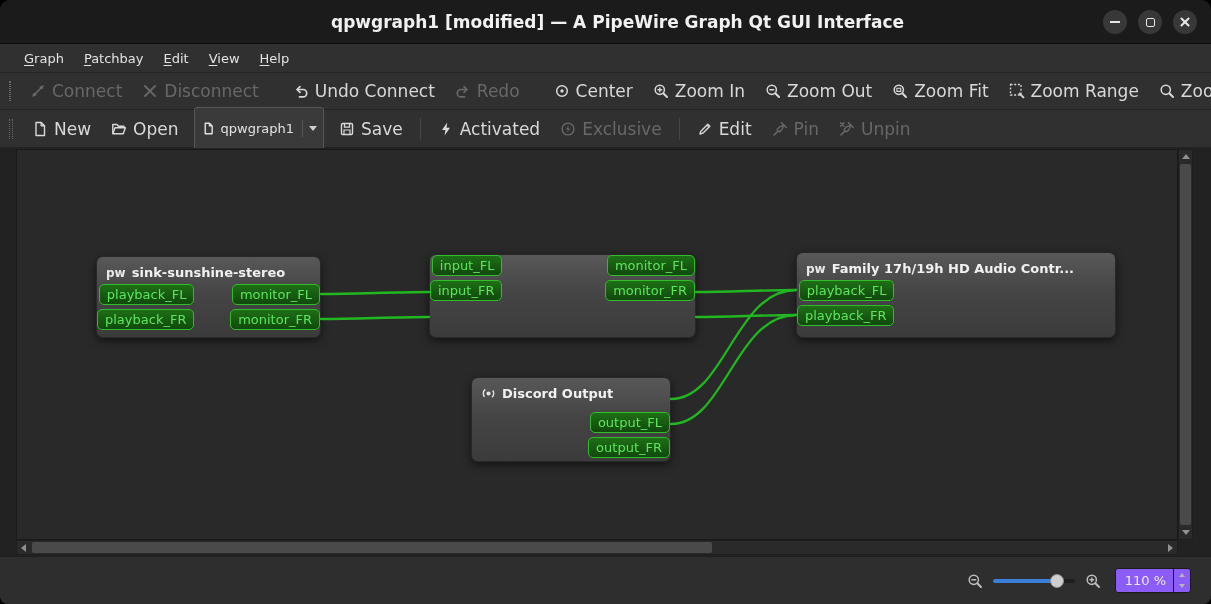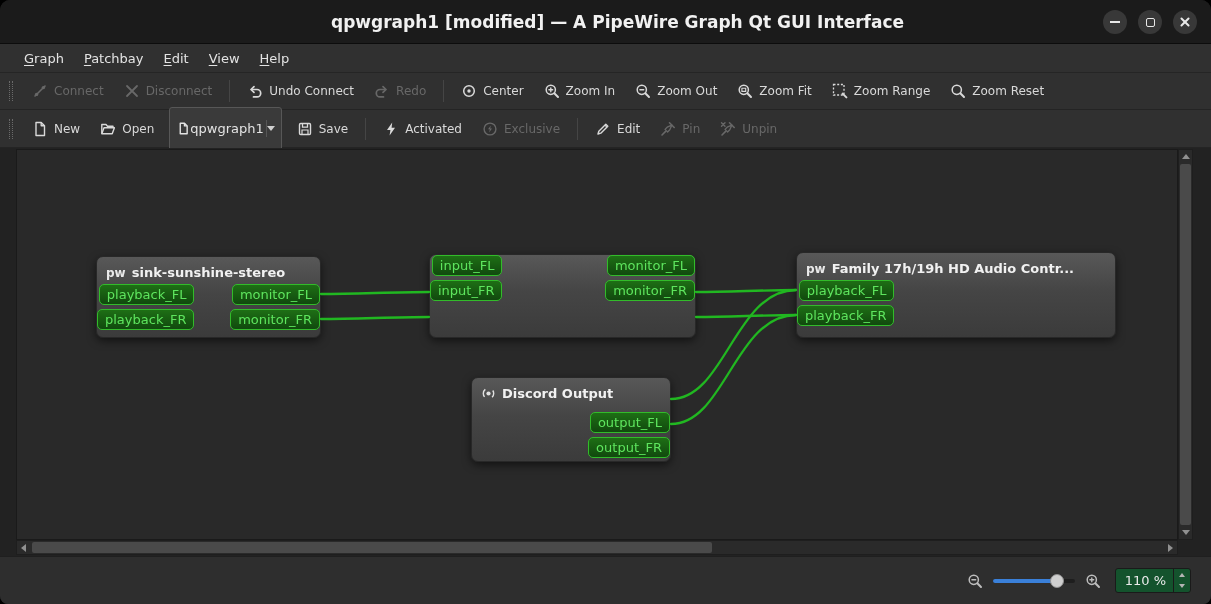--- a/index.html
+++ b/index.html
@@ -29,25 +29,25 @@
   .mn { text-decoration:underline; text-underline-offset:2px; }
 
   
   .toolbar { flex:none; background:#303030; border-bottom:1px solid #242424;
              display:flex; align-items:center; padding:0 6px; gap:2px; }
   .tb1 { height:37px; } .tb2 { height:38px; }
   .tb-handle { width:4px; height:20px; margin:0 8px 0 3px;
                border-left:1px dotted #6a6a6a; border-right:1px dotted #6a6a6a; }
   .tb-sep { width:1px; height:22px; background:#454545; margin:0 6px; }
   .tb-btn { display:flex; align-items:center; gap:6px; padding:5px 9px; border-radius:3px;
-            font-size:12px; color:#d9d9d9; white-space:nowrap; }
+            font-size:17px; color:#d9d9d9; white-space:nowrap; }
   .tb-btn.off { color:#686868; }
   .ic { width:16px; height:16px; flex:none; display:block; }
   .ic * { vector-effect:non-scaling-stroke; }
-  .combo { display:flex; align-items:center; height:44px; padding:0 6px 0 7px;
+  .combo { display:flex; align-items:center; gap:6px; height:44px; padding:0 6px 0 7px;
            background:#3a3a3a; border:1px solid #575757; border-radius:3px;
            font-size:13px; color:#e3e3e3; margin:0 4px; }
   .combo-div { width:1px; height:17px; background:#565656; margin-left:2px; }
   .tri-down-sm { width:0; height:0; border-left:4px solid transparent; border-right:4px solid transparent;
                  border-top:5px solid #cfcfcf; }
 
   
   .viewport { position:relative; flex:1; background:#222222; }
   .canvas { position:absolute; left:16px; top:1px; right:33px; bottom:16px;
             background:#292929; border:1px solid #1a1a1a; overflow:hidden; }
@@ -85,21 +85,21 @@
 
   
   .statusbar { height:48px; flex:none; background:#2e2e2e; border-top:1px solid #1f1f1f;
                display:flex; align-items:center; justify-content:flex-end; padding:0 20px; gap:10px; }
   .mag { width:16px; height:16px; color:#bdbdbd; }
   .slider { position:relative; width:82px; height:16px; }
   .sl-track { position:absolute; left:0; right:0; top:6px; height:4px; background:#1e1e1e; border-radius:2px; overflow:hidden; }
   .sl-fill { width:78%; height:100%; background:#3a80d9; }
   .sl-handle { position:absolute; left:calc(78% - 7px); top:1px; width:14px; height:14px;
                border-radius:50%; background:#cfcfcf; border:1px solid #8f8f8f; }
-  .spinbox { display:flex; align-items:center; height:25px; background:#14532d;
+  .spinbox { display:flex; align-items:center; height:25px; background:#8b5cf6;
              border:1px solid #1a1a1a; border-radius:3px; margin-left:4px; }
   .spin-val { font-size:13px; color:#eaeaea; padding:0 7px 0 9px; }
   .spin-btns { width:17px; height:100%; border-left:1px solid #1a1a1a; display:flex; flex-direction:column; }
   .spin-half { flex:1; display:flex; align-items:center; justify-content:center; }
   .tri-up-xs   { width:0;height:0;border-left:3.5px solid transparent;border-right:3.5px solid transparent;border-bottom:4.5px solid #b5b5b5; }
   .tri-down-xs { width:0;height:0;border-left:3.5px solid transparent;border-right:3.5px solid transparent;border-top:4.5px solid #b5b5b5; }
 </style>
 </head>
 <body>
 

